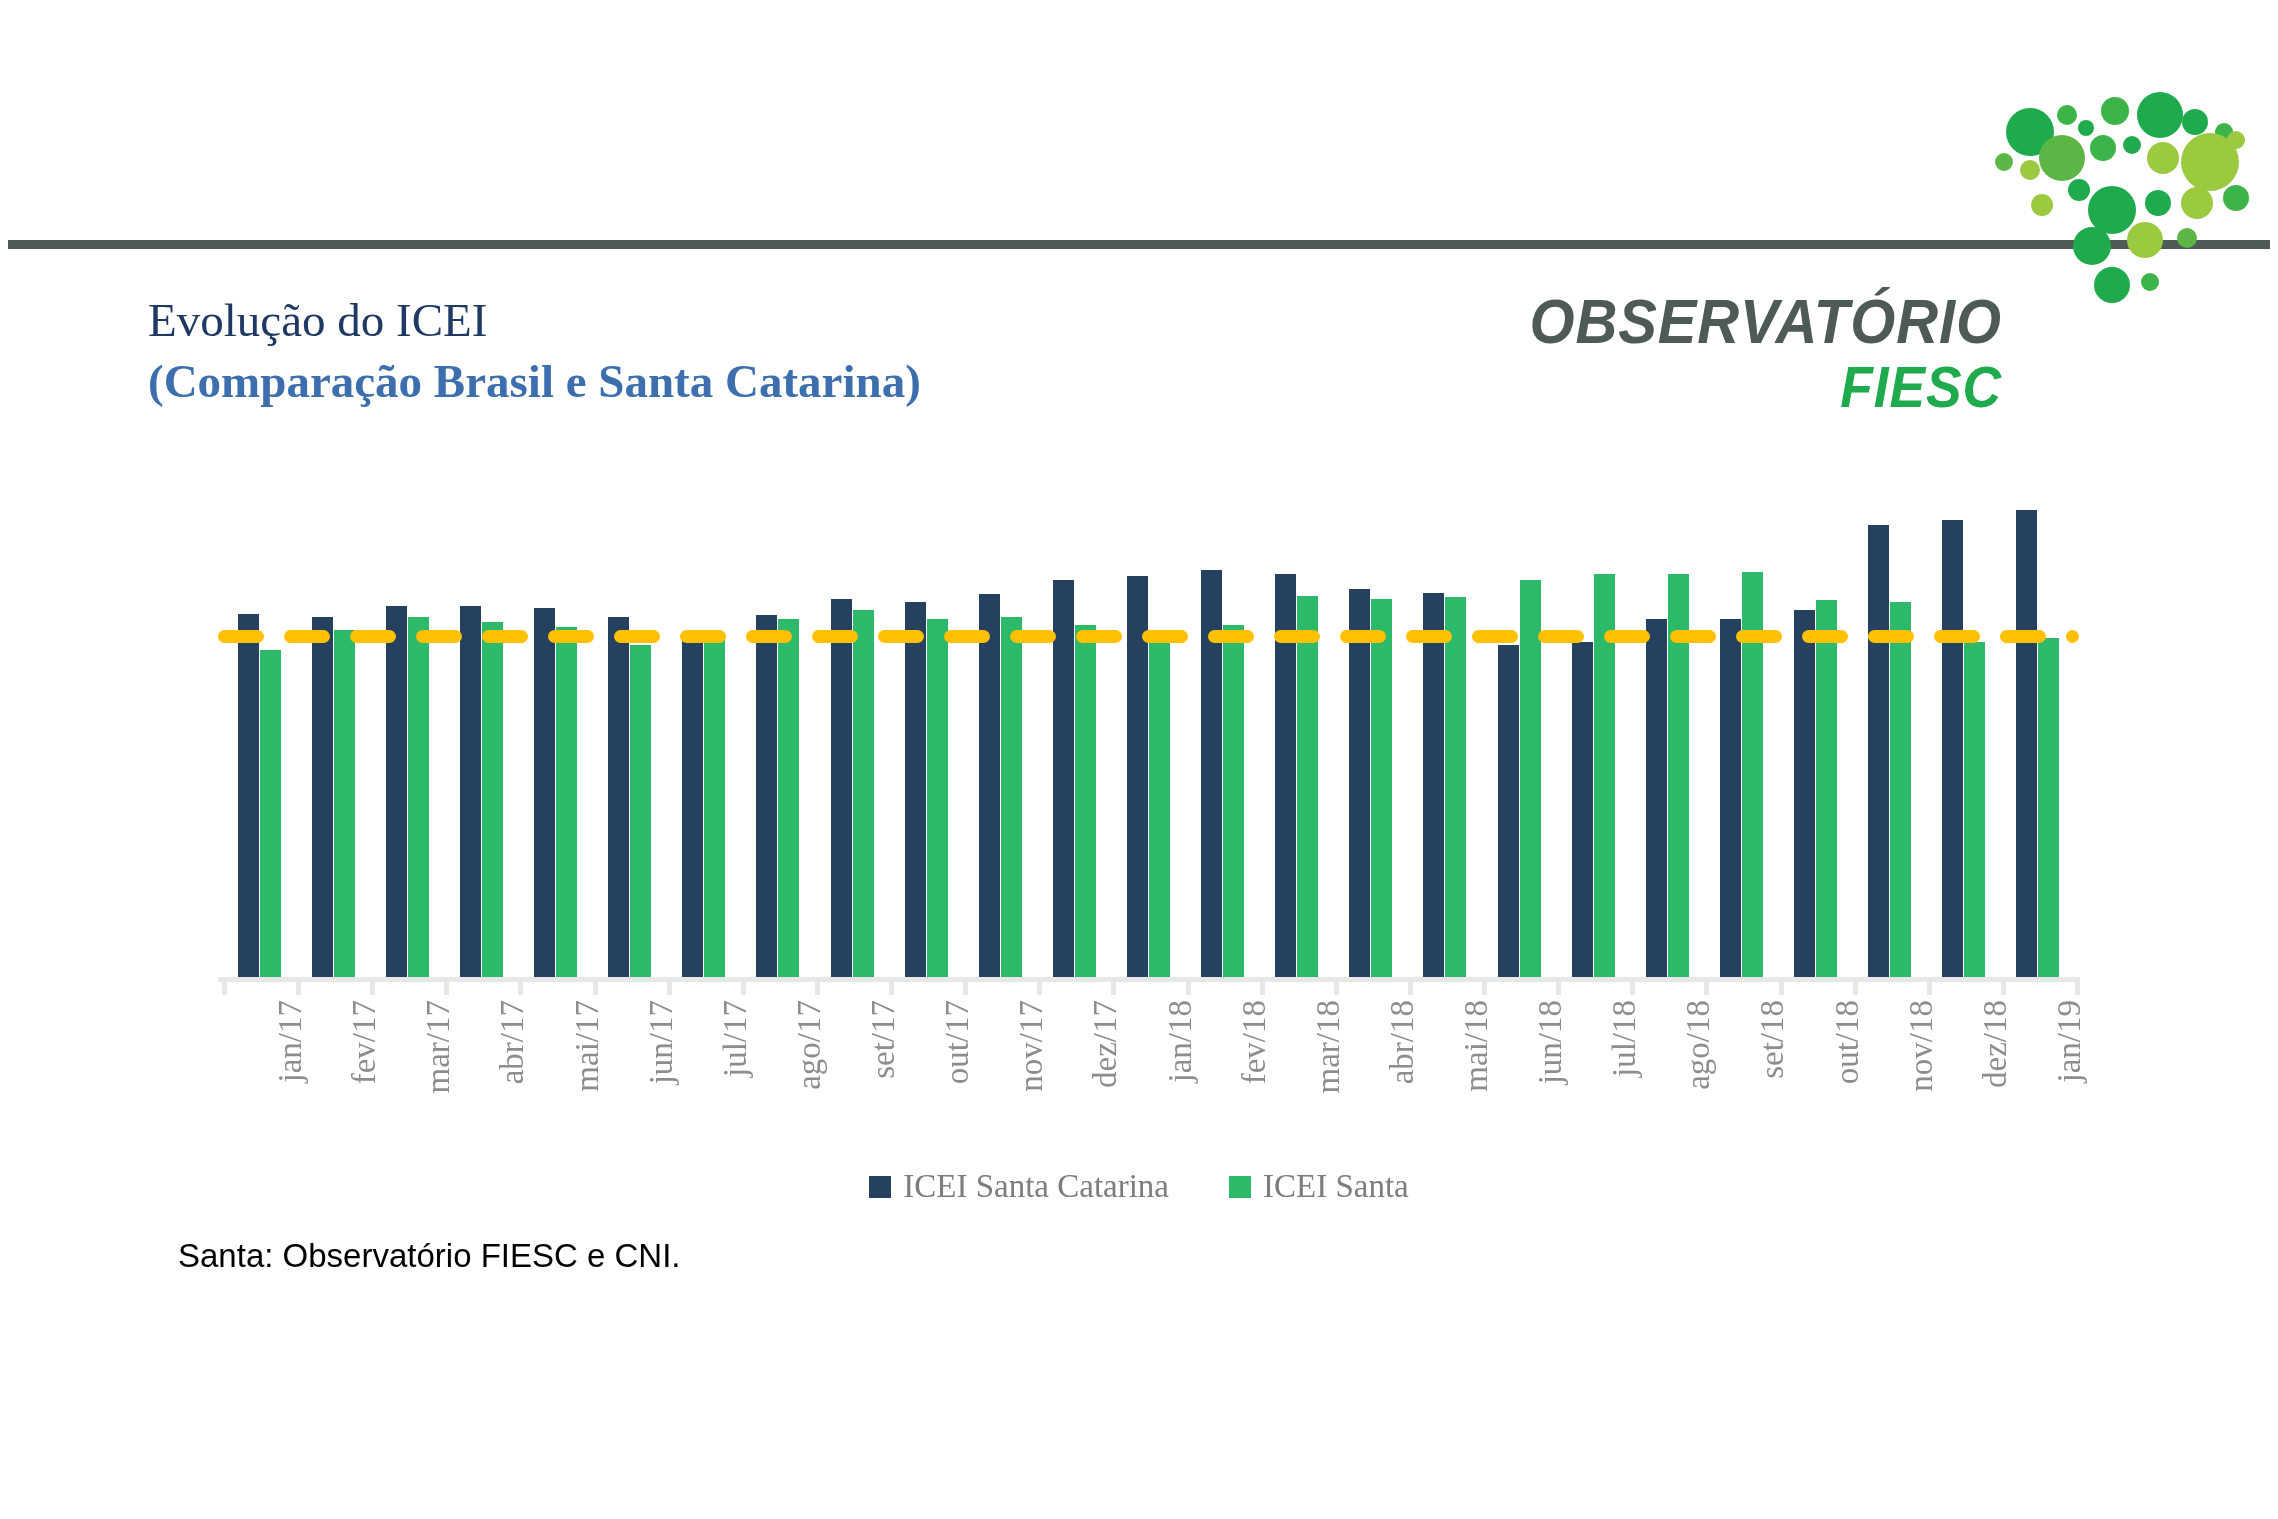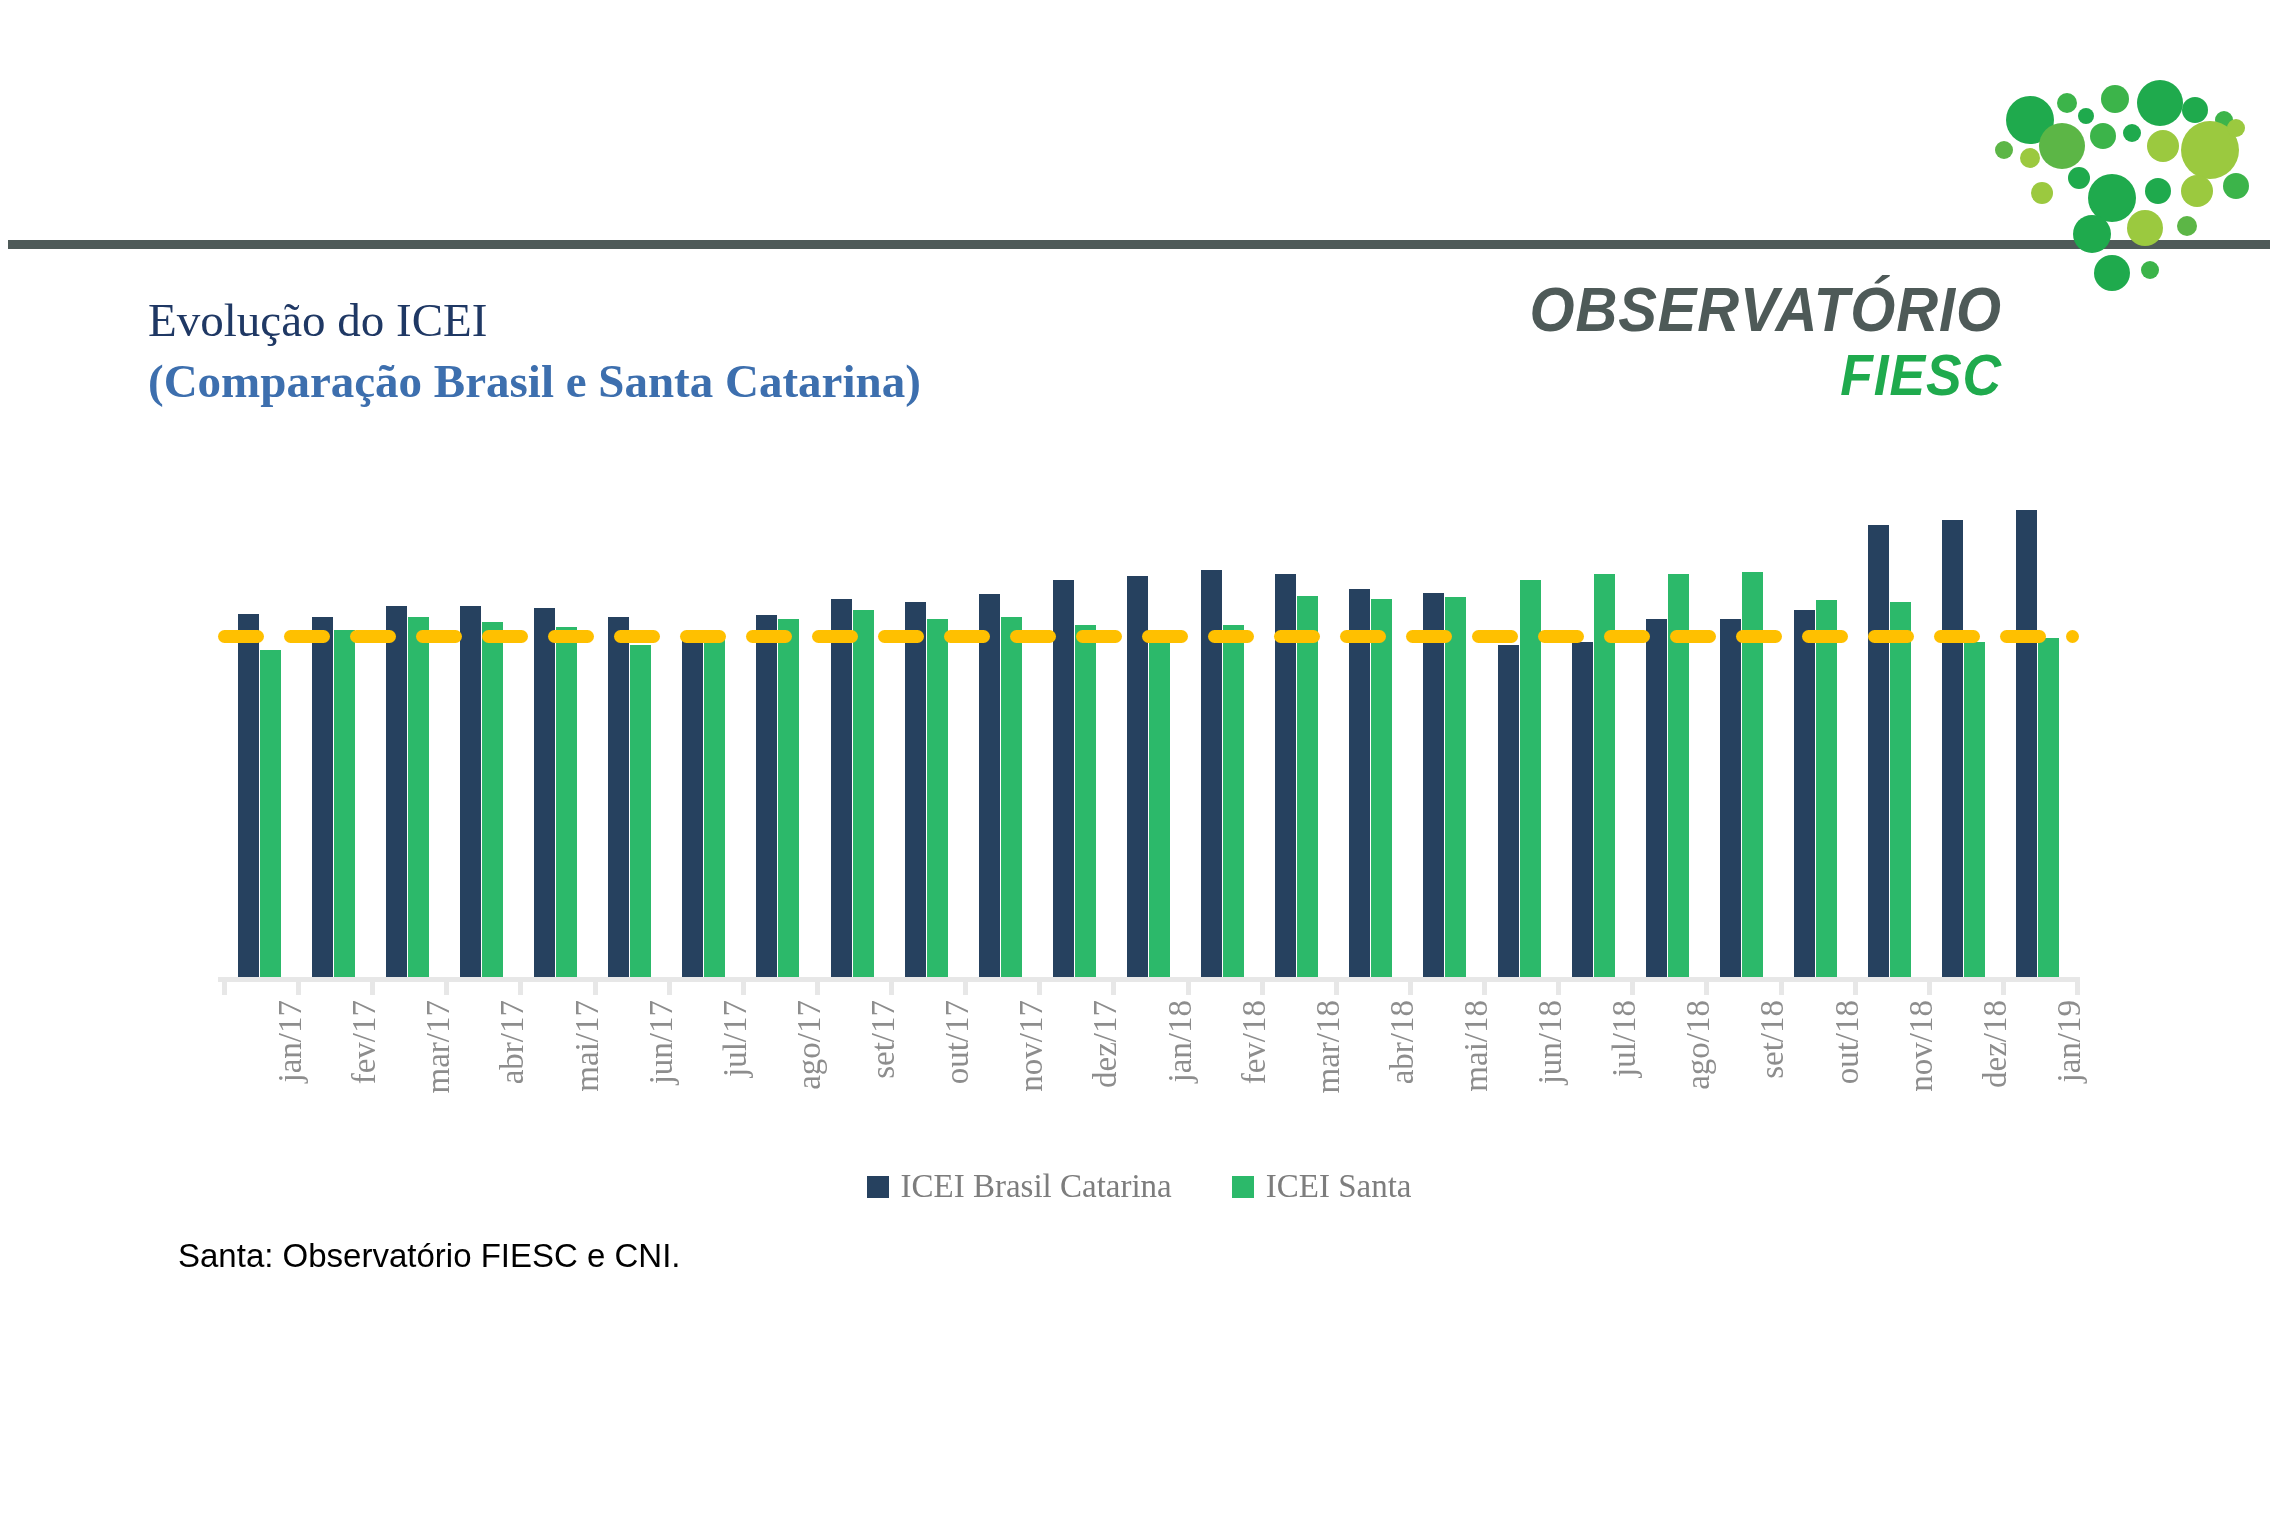--- a/index.html
+++ b/index.html
@@ -14,21 +14,21 @@
 
   
   #header-rule {
     position: absolute;
     left: 8px; top: 240px;
     width: 2262px; height: 9px;
     background: #4e5a58;
   }
 
   
-  #logo { position: absolute; left: 1442px; top: 58px; width: 800px; height: 250px; }
+  #logo { position: absolute; left: 1442px; top: 70px; width: 800px; height: 250px; }
   #logo-wordmark {
     position: absolute; left: 0px; top: 215px; width: 560px;
     text-align: right;
     font-family: "Liberation Sans", sans-serif;
     font-weight: 700; font-style: italic;
     font-size: 63px; letter-spacing: 1px;
     color: #4e5a58;
     transform: scaleX(0.92);
     transform-origin: right center;
     white-space: nowrap;
@@ -308,21 +308,21 @@
     <div class="tick" style="left: 1926.76px; background: rgb(231, 231, 231);"></div>
     <div class="xlabel" style="left: 1976.82px;">dez/18</div>
     <div class="tick" style="left: 2000.88px; background: rgb(231, 231, 231);"></div>
     <div class="xlabel" style="left: 2050.94px;">jan/19</div>
     <div class="tick" style="left: 2075px; background: rgb(231, 231, 231);"></div>
   </div>
 
 <div id="legend">
     <div class="legend-item">
       <span class="legend-swatch" style="background: rgb(38, 65, 95);"></span>
-      <span class="legend-label">ICEI Brasil Catarina</span>
+      <span class="legend-label">ICEI Santa Catarina</span>
     </div>
     <div class="legend-item">
       <span class="legend-swatch" style="background: rgb(44, 185, 106);"></span>
       <span class="legend-label">ICEI Santa</span>
     </div>
   </div>
 
 <div id="source">Santa: Observatório FIESC e CNI.</div>
 
 </body></html>

